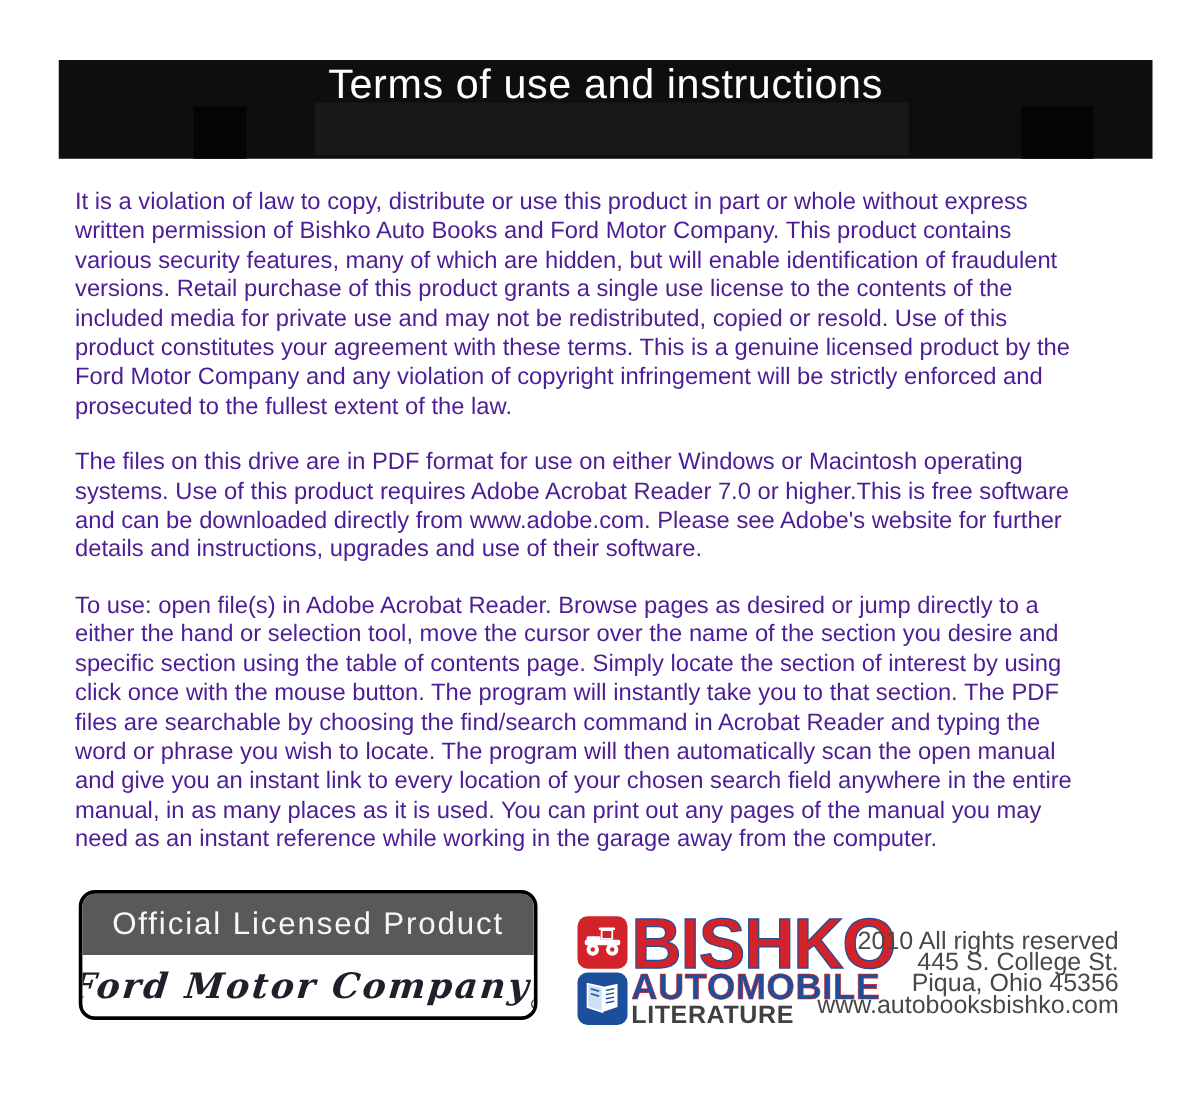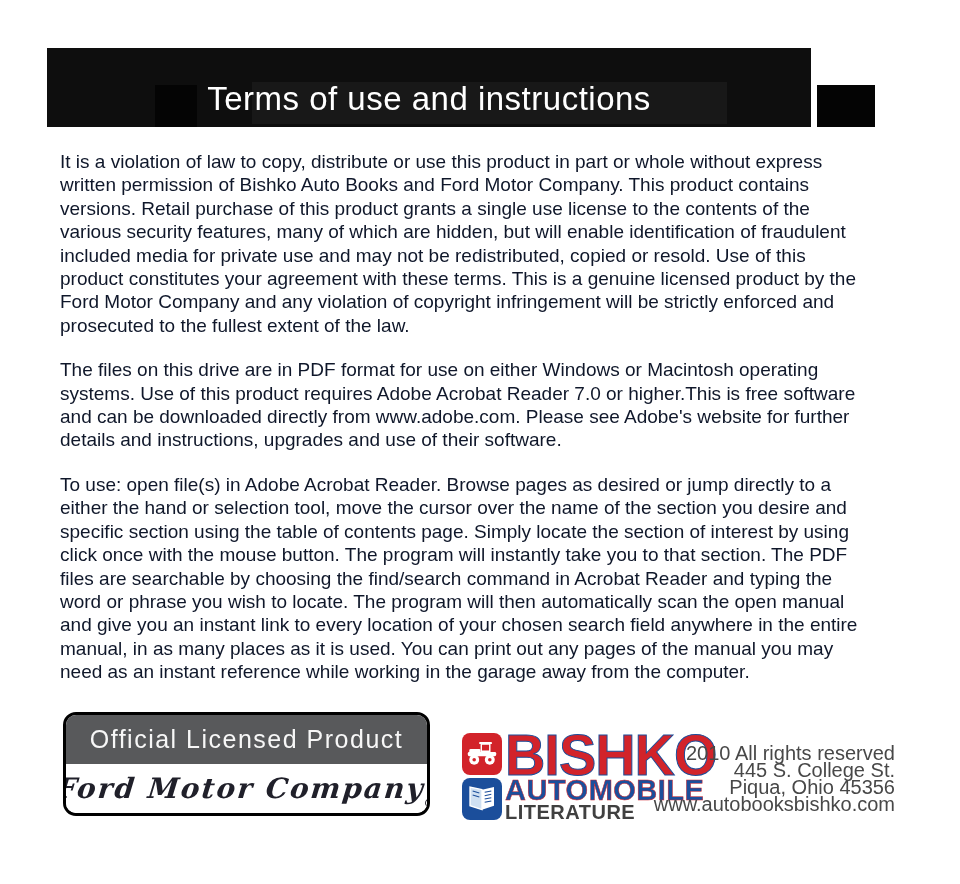--- a/index.html
+++ b/index.html
@@ -2,32 +2,32 @@
 <html><head>
 <meta charset="utf-8">
 <style>
   html,body{margin:0;padding:0;background:#ffffff;}
   .page{
     position:relative;width:960px;height:884px;background:#ffffff;
     font-family:"Liberation Sans",sans-serif;overflow:hidden;
   }
   
   .header-bar{
-    position:absolute;left:47px;top:48px;width:764px;height:79px;
-    background:#0e0e0e;display:flex;align-items:flex-end;justify-content:center;
+    position:absolute;left:47px;top:48px;width:875px;height:79px;
+    background:#0e0e0e;display:flex;align-items:flex-start;justify-content:center;
   }
   .header-band{position:absolute;left:205px;bottom:3px;width:475px;height:42px;background:#181818;}
   .header-patch-left{position:absolute;left:108px;top:37px;width:42px;height:42px;background:#040404;}
   .header-patch-right{position:absolute;left:770px;top:37px;width:58px;height:42px;background:#040404;}
   .header-title{
     position:relative;color:#ffffff;font-size:33px;letter-spacing:0.5px;
     padding-bottom:9px;white-space:nowrap;
   }
   
-  .terms-text{position:absolute;left:60px;top:150px;width:848px;color:#0f172a;}
+  .terms-text{position:absolute;left:60px;top:150px;width:848px;color:#4c1d95;}
   .terms-paragraph{margin:0 0 21px 0;}
   .terms-paragraph .tl{font-size:19px;line-height:23.4px;white-space:nowrap;}
   
   .license-badge{
     position:absolute;left:63px;top:712px;width:367px;height:104px;
     border:3px solid #000000;border-radius:13px;overflow:hidden;background:#ffffff;
     box-sizing:border-box;
   }
   .badge-top{
     height:50%;background:#58595b;display:flex;align-items:center;justify-content:center;
@@ -76,22 +76,22 @@
     <div class="header-band"></div>
     <div class="header-patch-left"></div>
     <div class="header-patch-right"></div>
     <div class="header-title">Terms of use and instructions</div>
   </div>
 
   <div class="terms-text">
     <div class="terms-paragraph">
         <div class="tl">It is a violation of law to copy, distribute or use this product in part or whole without express</div>
         <div class="tl">written permission of Bishko Auto Books and Ford Motor Company. This product contains</div>
+        <div class="tl">various security features, many of which are hidden, but will enable identification of fraudulent</div>
         <div class="tl">versions. Retail purchase of this product grants a single use license to the contents of the</div>
-        <div class="tl">various security features, many of which are hidden, but will enable identification of fraudulent</div>
         <div class="tl">included media for private use and may not be redistributed, copied or resold. Use of this</div>
         <div class="tl">product constitutes your agreement with these terms. This is a genuine licensed product by the</div>
         <div class="tl">Ford Motor Company and any violation of copyright infringement will be strictly enforced and</div>
         <div class="tl">prosecuted to the fullest extent of the law.</div>
       </div>
     <div class="terms-paragraph">
         <div class="tl">The files on this drive are in PDF format for use on either Windows or Macintosh operating</div>
         <div class="tl">systems. Use of this product requires Adobe Acrobat Reader 7.0 or higher.This is free software</div>
         <div class="tl">and can be downloaded directly from www.adobe.com. Please see Adobe's website for further</div>
         <div class="tl">details and instructions, upgrades and use of their software.</div>

